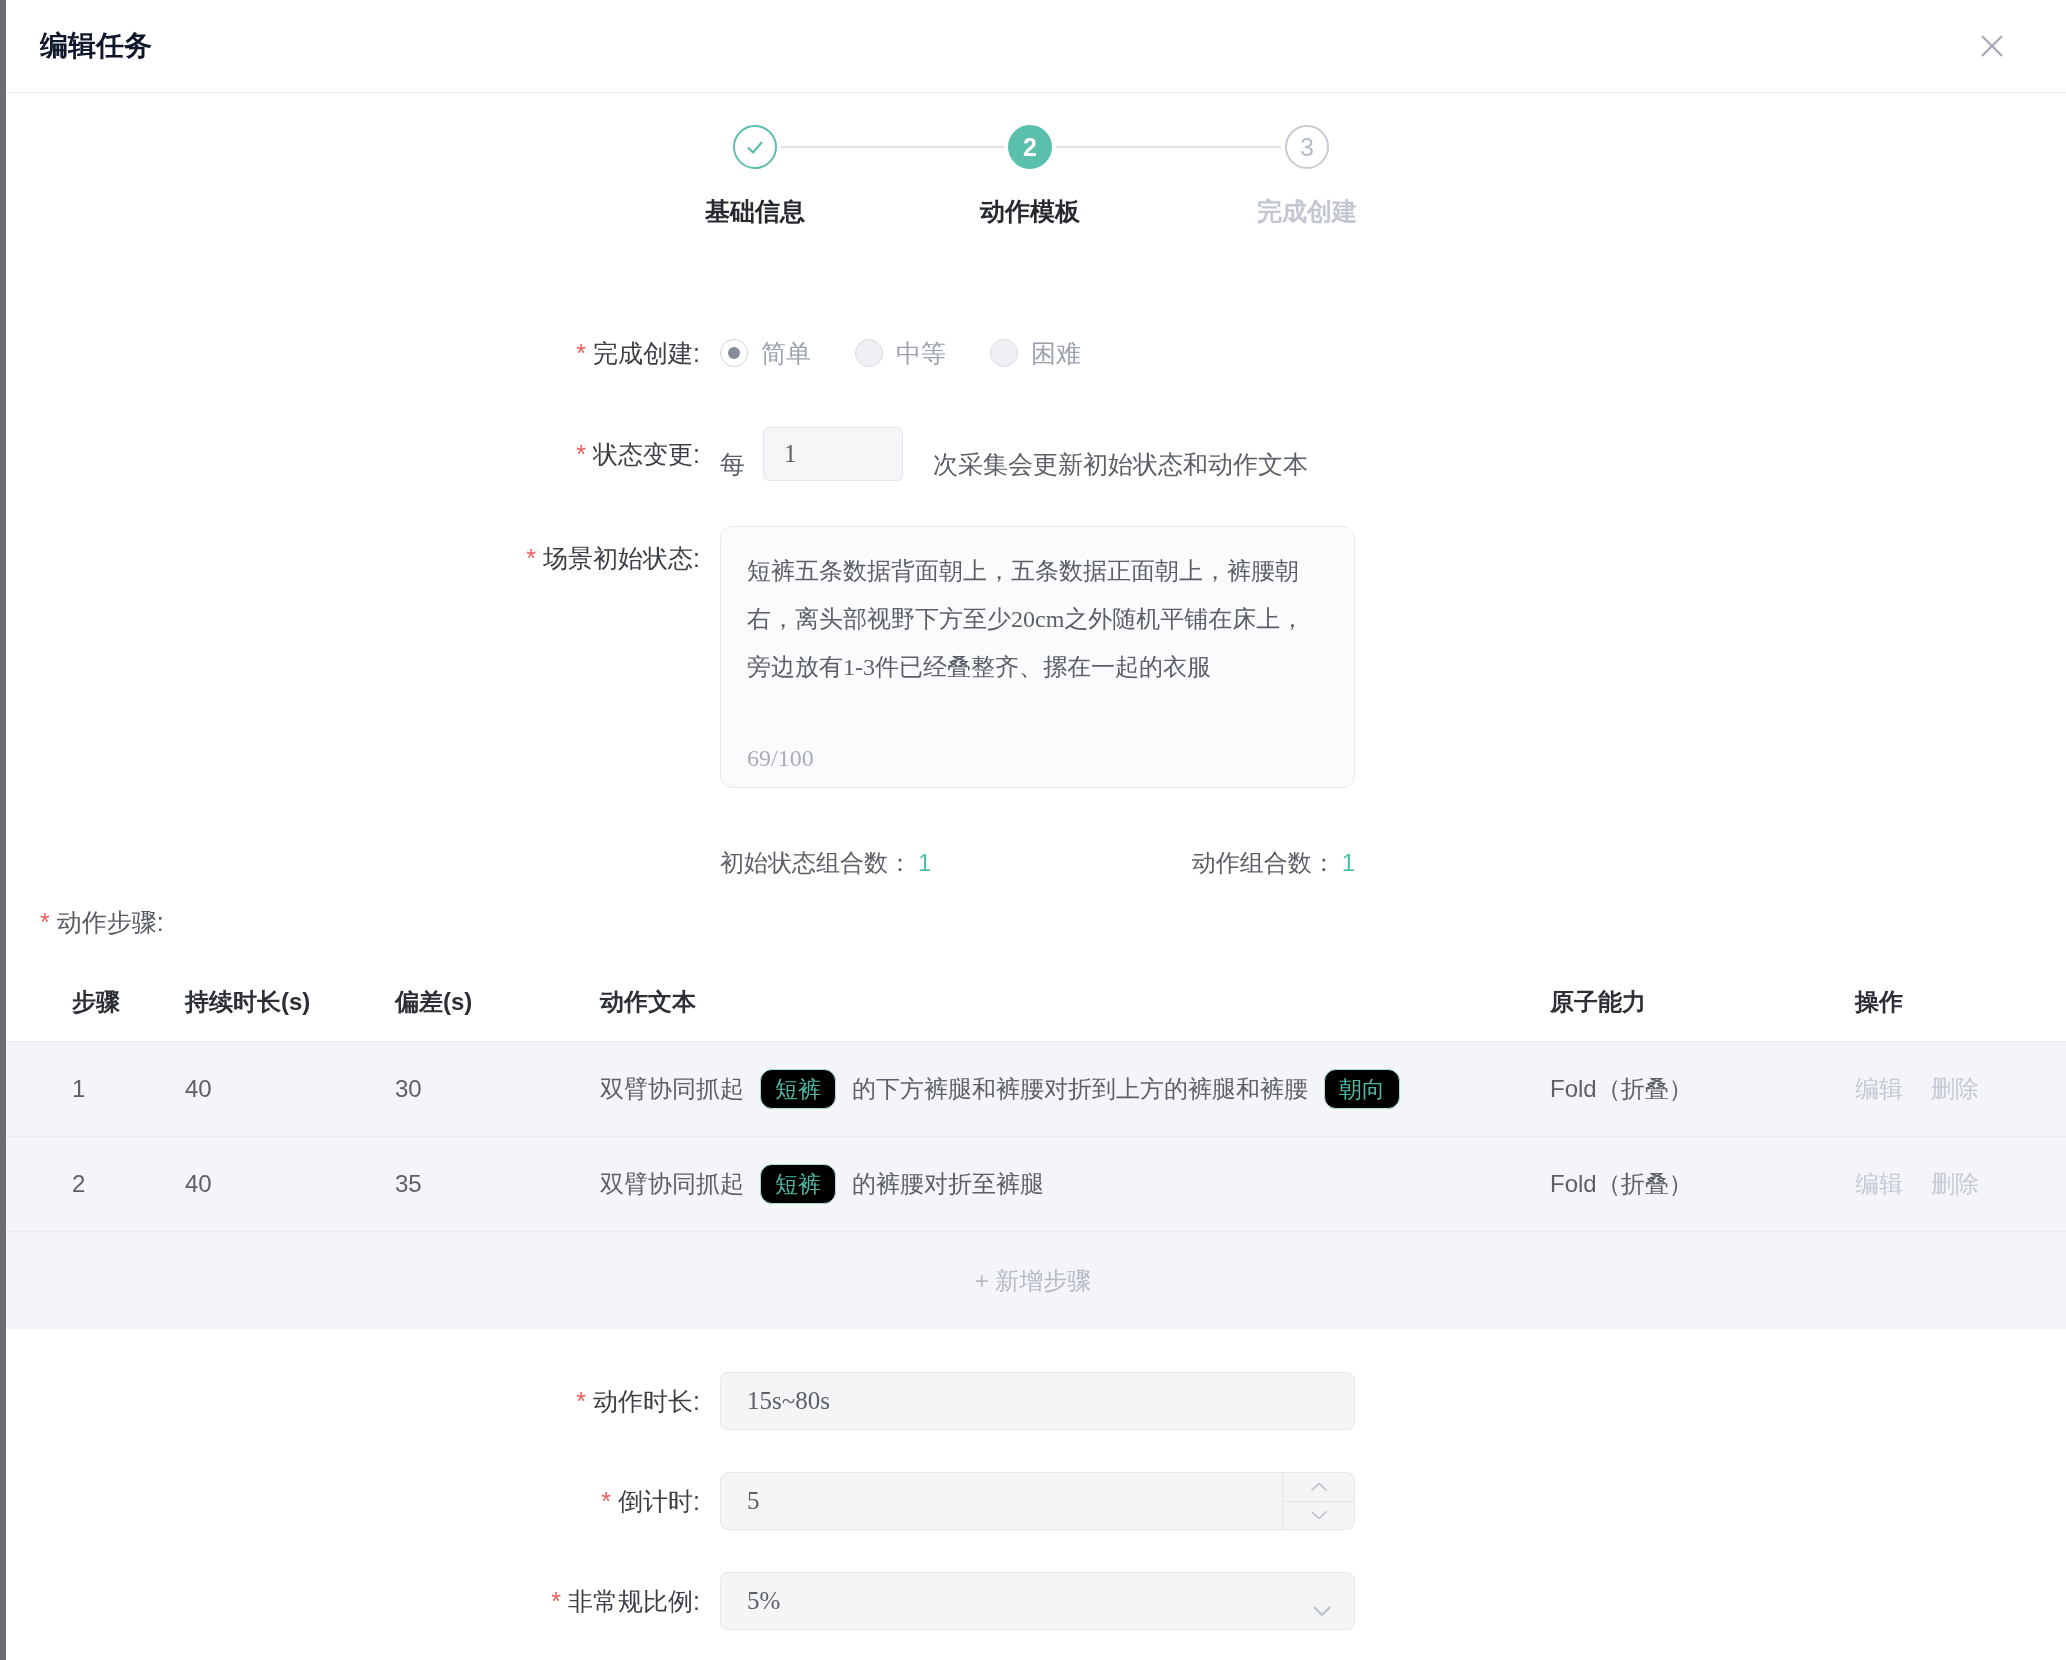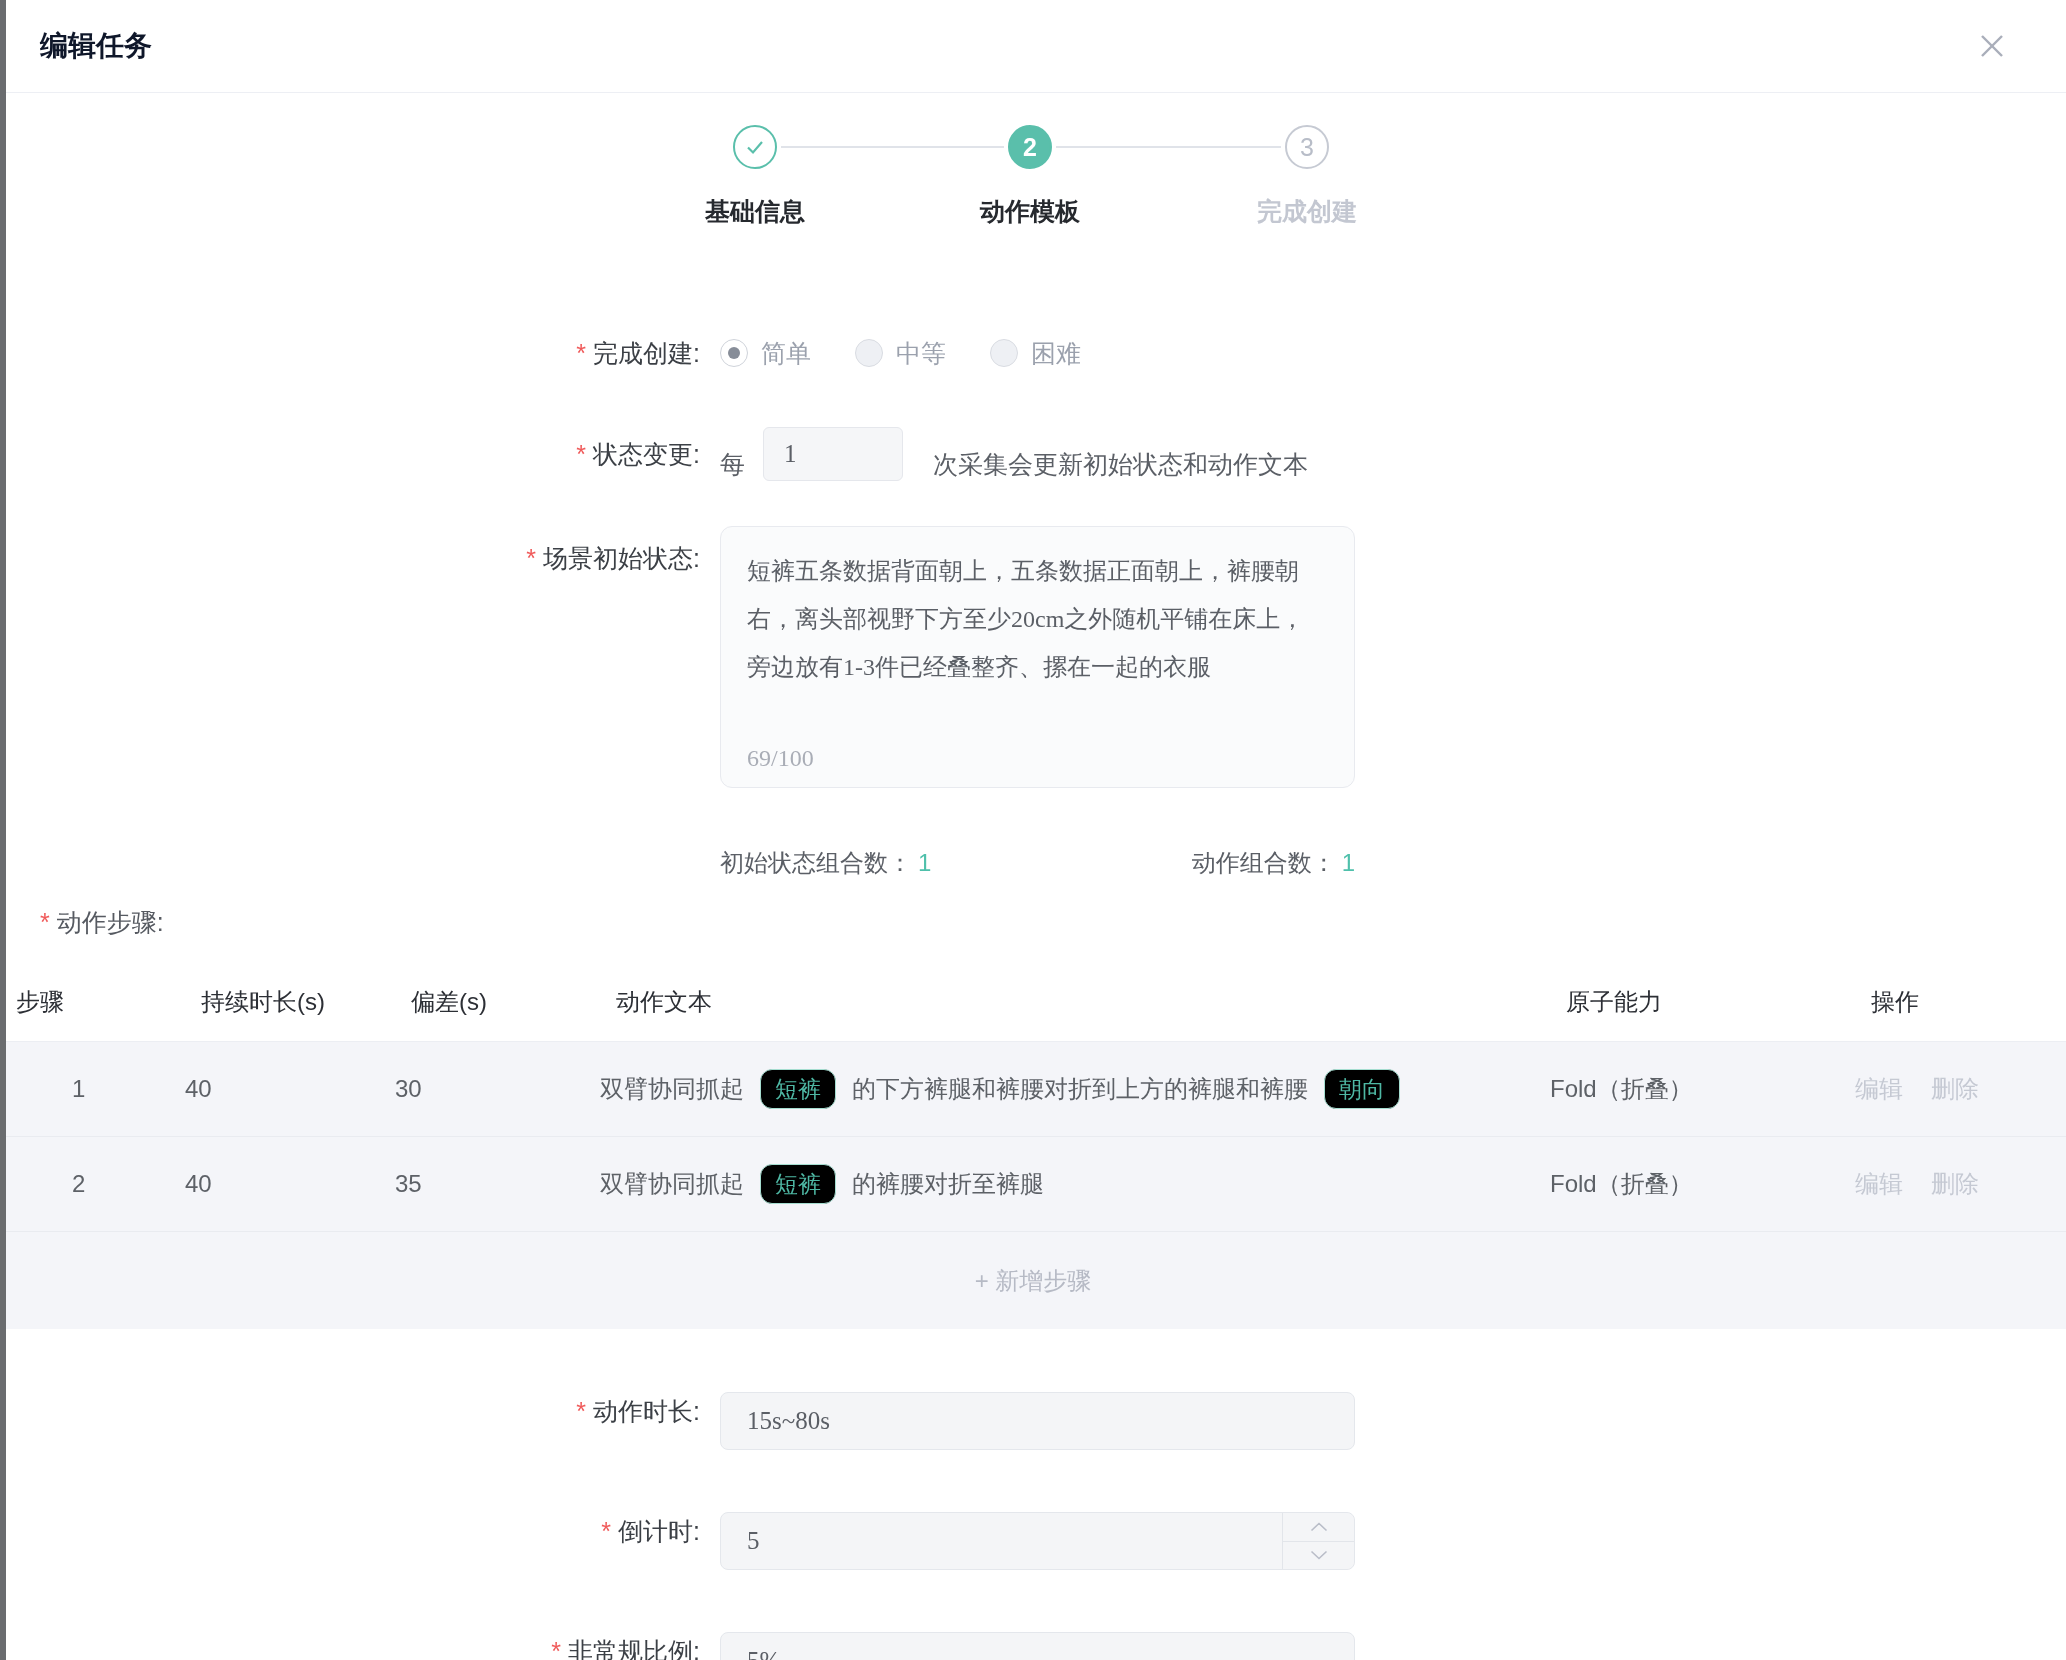--- a/index.html
+++ b/index.html
@@ -61,41 +61,41 @@
 
   
   .combos-row { margin-left:720px; width:635px; display:flex; justify-content:space-between; margin-top:60px; height:30px; }
   .combo { display:flex; align-items:center; font-size:24px; color:#5b5f66; }
   .combo .val { color:#4fc0ab; margin-left:6px; }
 
   
   .steps-label-row { margin-left:40px; margin-top:26px; font-size:25px; color:#565a61; line-height:36px; }
   .t-row { display:flex; align-items:center; width:2066px; }
   .t-head { margin-top:22px; height:80px; border-bottom:1px solid #eceef3; }
-  .t-head .t-cell { font-size:24px; font-weight:400; color:#2c2f35;padding-left:16px; }
+  .t-head .t-cell { font-size:24px; font-weight:700; color:#2c2f35; }
   .t-body-row { height:95px; background:#f4f5f9; border-bottom:1px solid #e9ebf0; }
   .t-cell { font-size:24px; color:#5d6167; white-space:nowrap; }
   .c1 { width:185px; padding-left:72px; }
   .c2 { width:210px; }
   .c3 { width:205px; }
   .c4 { width:950px; display:flex; align-items:center; }
   .c5 { width:305px; }
   .c6 { width:211px; display:flex; align-items:center; }
   .tag { display:inline-block; margin:0 16px; padding:3px 14px; font-size:23px; color:#4eb8a4;
          background:#000000; border:1px solid #a5ddd0; border-radius:12px; line-height:32px; }
   .op-link { color:#c5c9d3; cursor:pointer; }
   .op-link + .op-link { margin-left:28px; }
   .t-add-row { height:97px; background:#f4f5f9; display:flex; align-items:center; justify-content:center;
                font-size:24px; color:#b6bac5; cursor:pointer; }
 
   
   .bottom-form .form-row { margin-top:42px; }
   .bottom-form .form-row:first-child { margin-top:43px; }
   .big-input { width:635px; height:58px; background:#f4f5f7; border:1px solid #e4e7ec; border-radius:8px;
-               font-size:25px; color:#5b5f66; display:flex; align-items:center; padding-left:26px; position:relative;margin-top:20px; }
+               font-size:25px; color:#5b5f66; display:flex; align-items:center; padding-left:26px; position:relative; }
   .spinner { position:absolute; right:0; top:0; width:72px; height:100%; border-left:1px solid #e2e5ea;
              display:flex; flex-direction:column; }
   .spin-btn { flex:1; display:flex; align-items:center; justify-content:center; cursor:pointer; background:#f4f5f7; }
   .spin-btn.up { border-bottom:1px solid #e2e5ea; border-radius:0 8px 0 0; }
   .spin-btn.down { border-radius:0 0 8px 0; }
   .select-arrow { position:absolute; right:22px; top:50%; margin-top:-6px; }
 </style>
 </head>
 <body>
 

